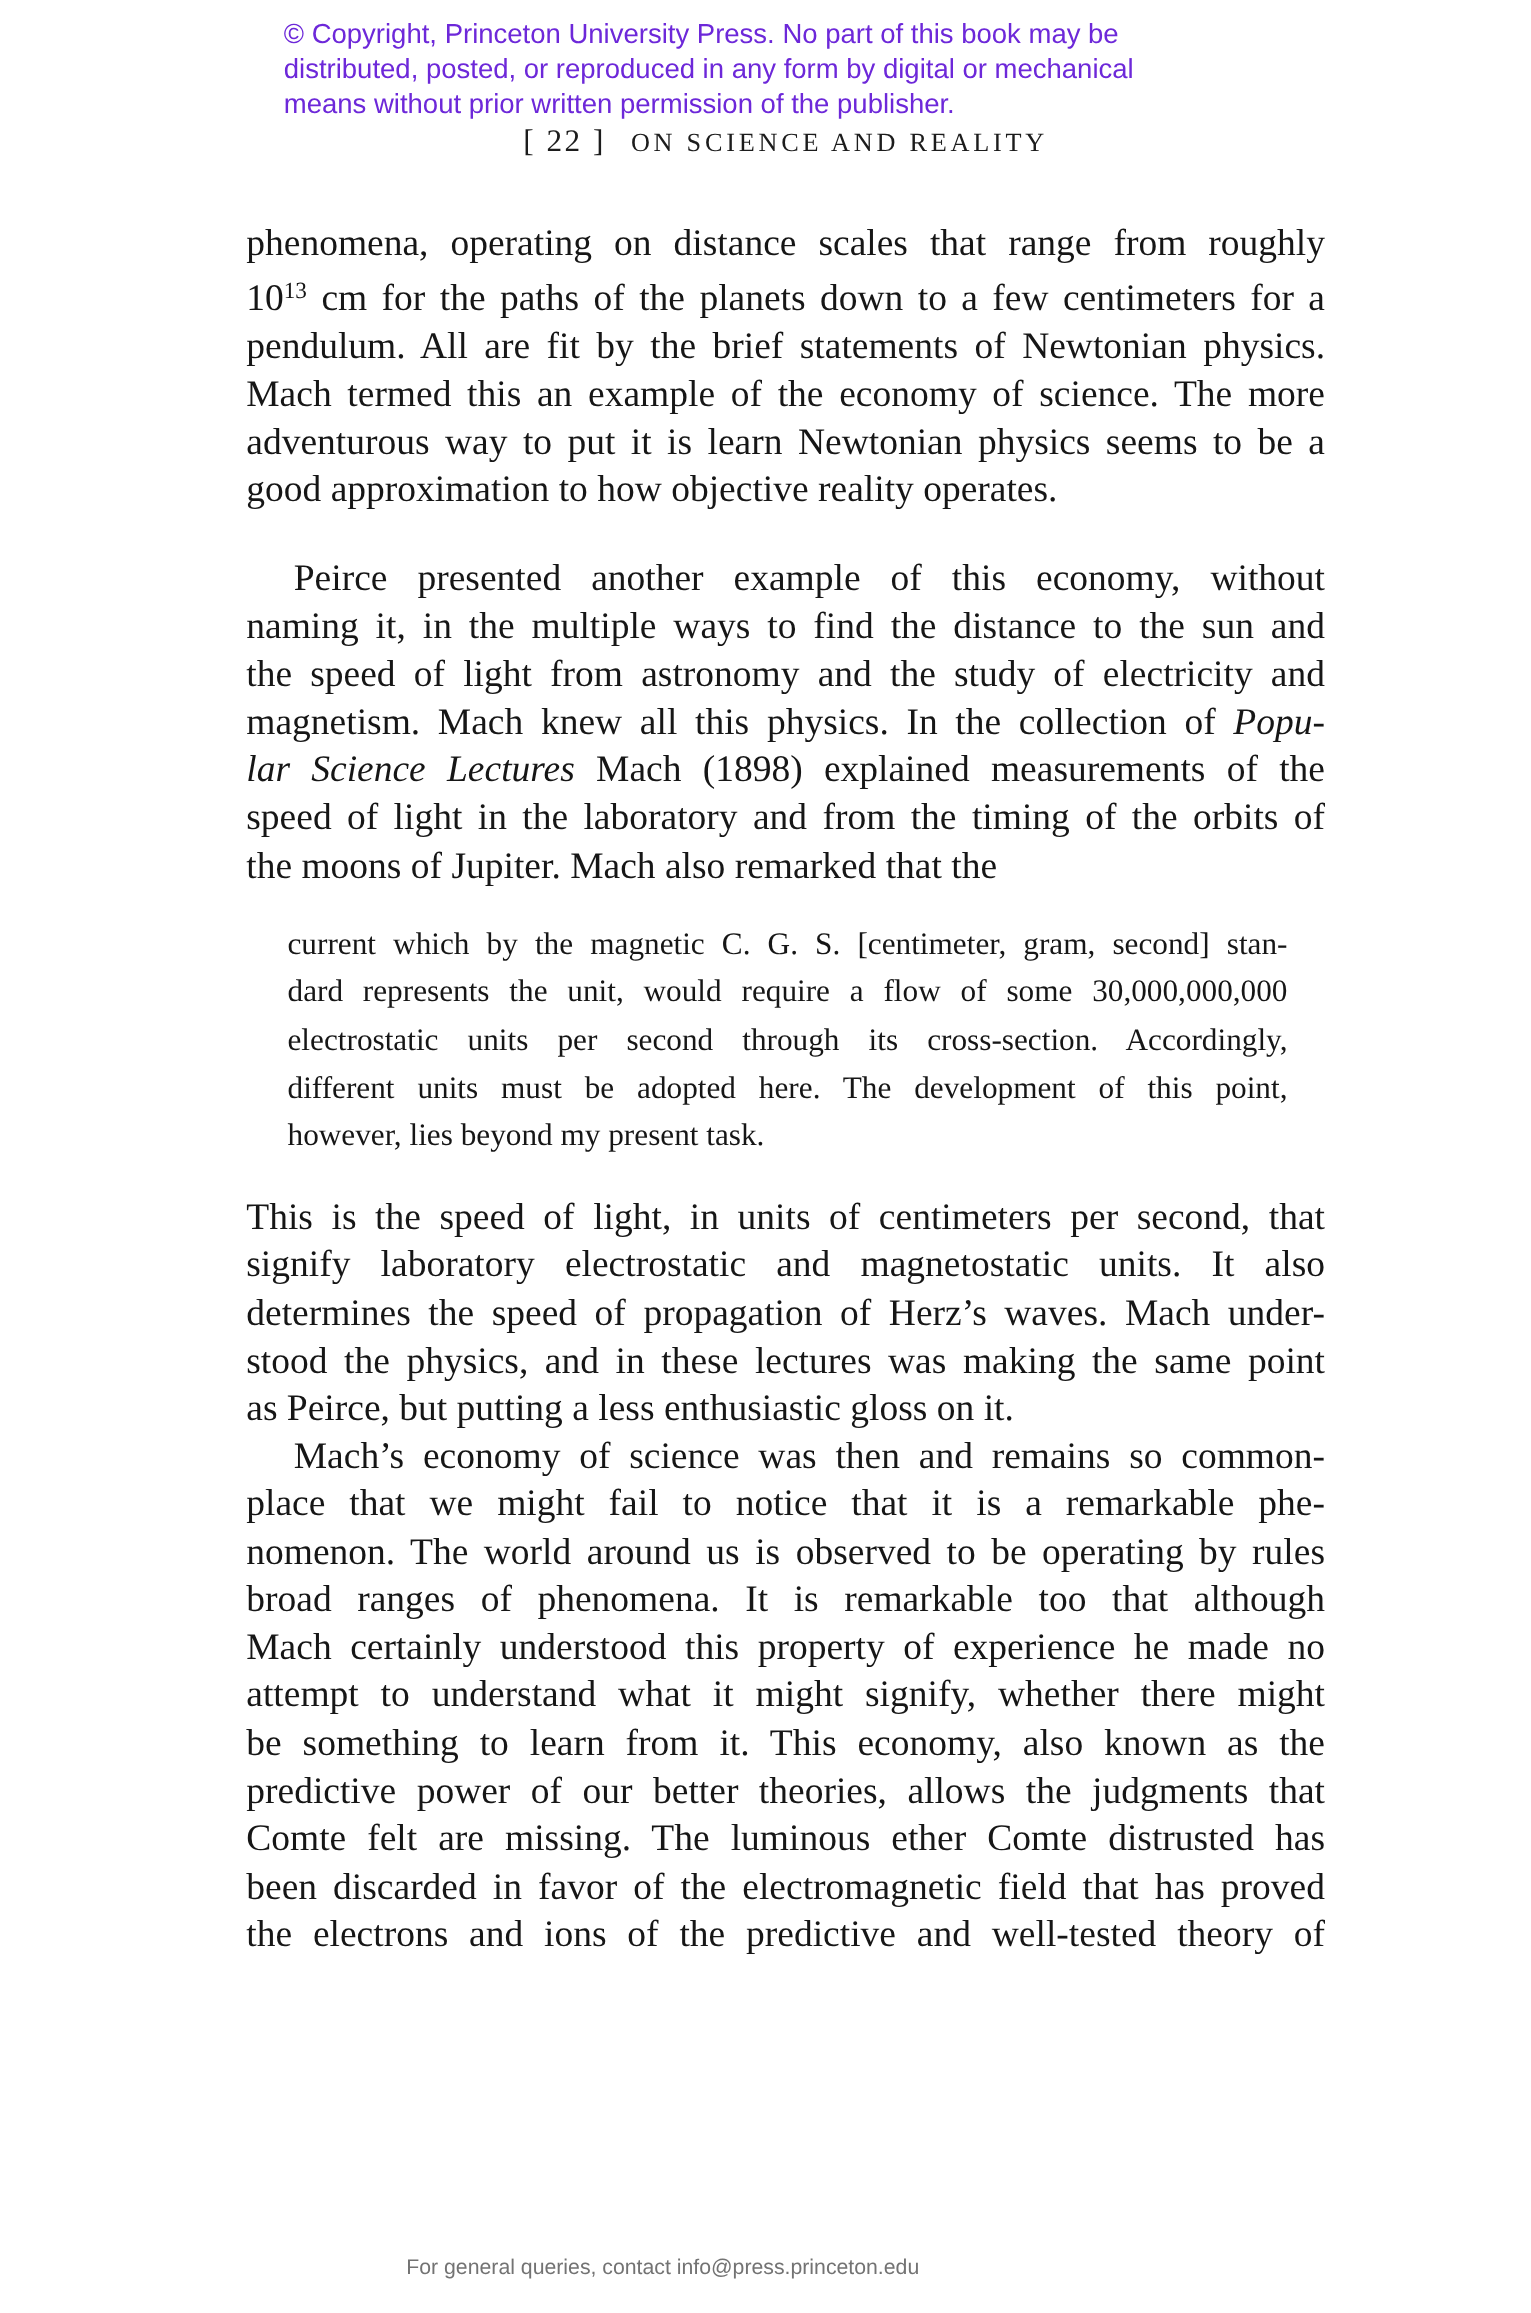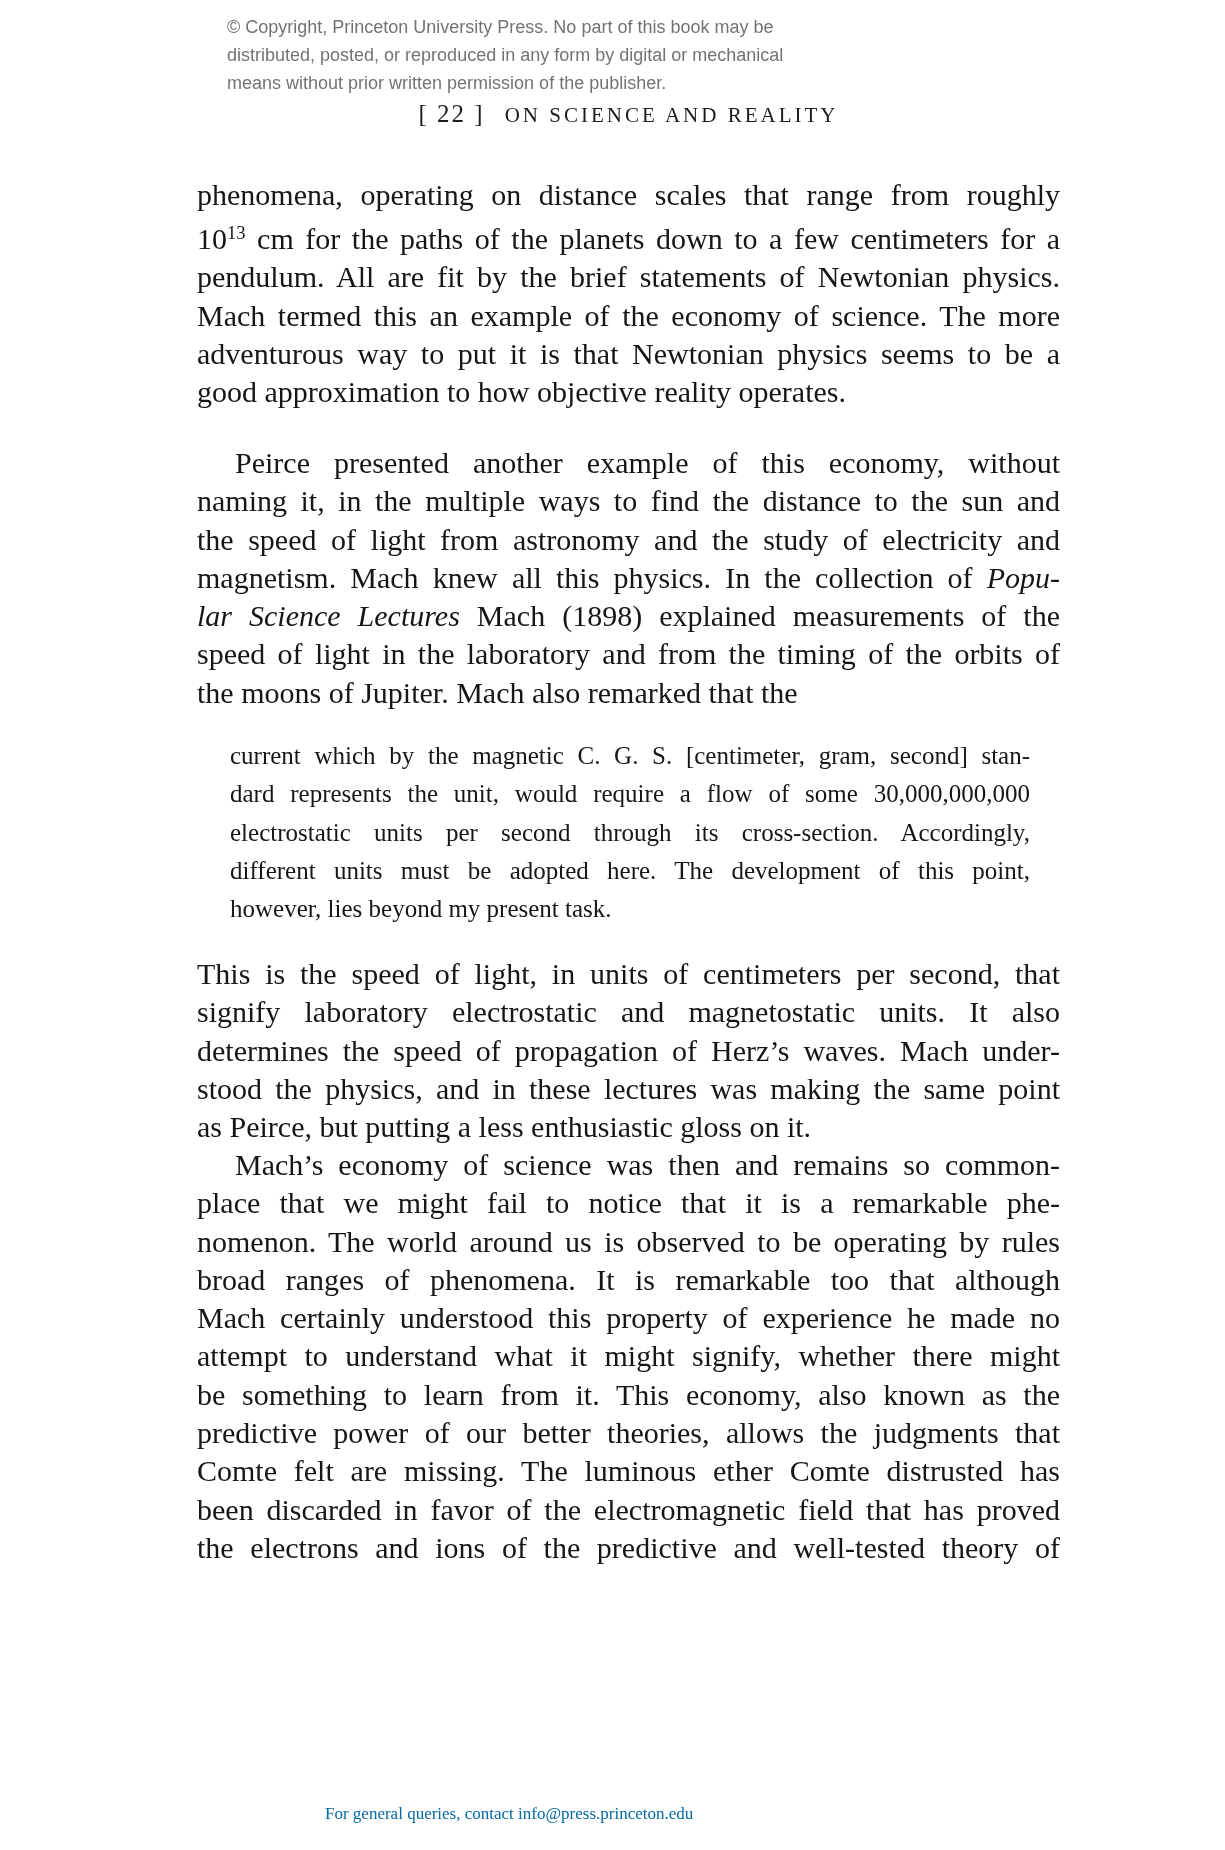--- a/index.html
+++ b/index.html
@@ -9,21 +9,21 @@
     position: relative;
     overflow: hidden;
     font-family: "Liberation Serif", "DejaVu Serif", serif;
     color: #161616;
   }
 
   
   .copyright {
     position: absolute; left: 227px; top: 13px;
     font-family: "Liberation Sans", "DejaVu Sans", sans-serif;
-    font-size: 18px; line-height: 28px; color: #737373;
+    font-size: 22px; line-height: 28px; color: #6d28d9;
   }
 
   
   .runhead {
     position: absolute; left: 197px; top: 100px; width: 863px;
     text-align: center; white-space: nowrap; color: #1c1c1c;
   }
   .folio { font-size: 25px; letter-spacing: 2px; }
   .runtitle { font-size: 21px; letter-spacing: 3px; margin-left: 20px; }
 
@@ -42,22 +42,22 @@
   .line { text-align: justify; text-align-last: justify; }
   .line.endline { text-align-last: left; }
   .indent .line:first-child { text-indent: 38px; }
 
   .it  { font-style: italic; }
   .sup { font-size: 0.62em; vertical-align: 0.52em; }
 
   
   .footer {
     position: absolute; left: 325px; top: 1804px;
-    font-family: Liberation Serif, serif;
-    font-size: 17px; color: #0369a1;
+    font-family: Liberation Sans, sans-serif;
+    font-size: 17px; color: #737373;
   }
 </style>
 </head>
 <body>
 
 <div class="copyright">
   <div>© Copyright, Princeton University Press. No part of this book may be</div>
   <div>distributed, posted, or reproduced in any form by digital or mechanical</div>
   <div>means without prior written permission of the publisher.</div>
 </div>
@@ -65,21 +65,21 @@
 <div class="runhead">
   <span class="folio">[ 22 ]</span><span class="runtitle">ON SCIENCE AND REALITY</span>
 </div>
 
 <div>
   <div class="para" id="para-0">
       <div class="line"><span>phenomena, operating on distance scales that range from roughly</span></div>
       <div class="line"><span>10</span><span class="sup">13</span><span> cm for the paths of the planets down to a few centimeters for a</span></div>
       <div class="line"><span>pendulum. All are fit by the brief statements of Newtonian physics.</span></div>
       <div class="line"><span>Mach termed this an example of the economy of science. The more</span></div>
-      <div class="line"><span>adventurous way to put it is that Newtonian physics seems to be a</span></div>
+      <div class="line"><span>adventurous way to put it is learn Newtonian physics seems to be a</span></div>
       <div class="line endline"><span>good approximation to how objective reality operates.</span></div>
     </div>
   <div class="para indent" id="para-1">
       <div class="line"><span>Peirce presented another example of this economy, without</span></div>
       <div class="line"><span>naming it, in the multiple ways to find the distance to the sun and</span></div>
       <div class="line"><span>the speed of light from astronomy and the study of electricity and</span></div>
       <div class="line"><span>magnetism. Mach knew all this physics. In the collection of </span><span class="it">Popu-</span></div>
       <div class="line"><span class="it">lar Science Lectures</span><span> Mach (1898) explained measurements of the</span></div>
       <div class="line"><span>speed of light in the laboratory and from the timing of the orbits of</span></div>
       <div class="line endline"><span>the moons of Jupiter. Mach also remarked that the</span></div>

